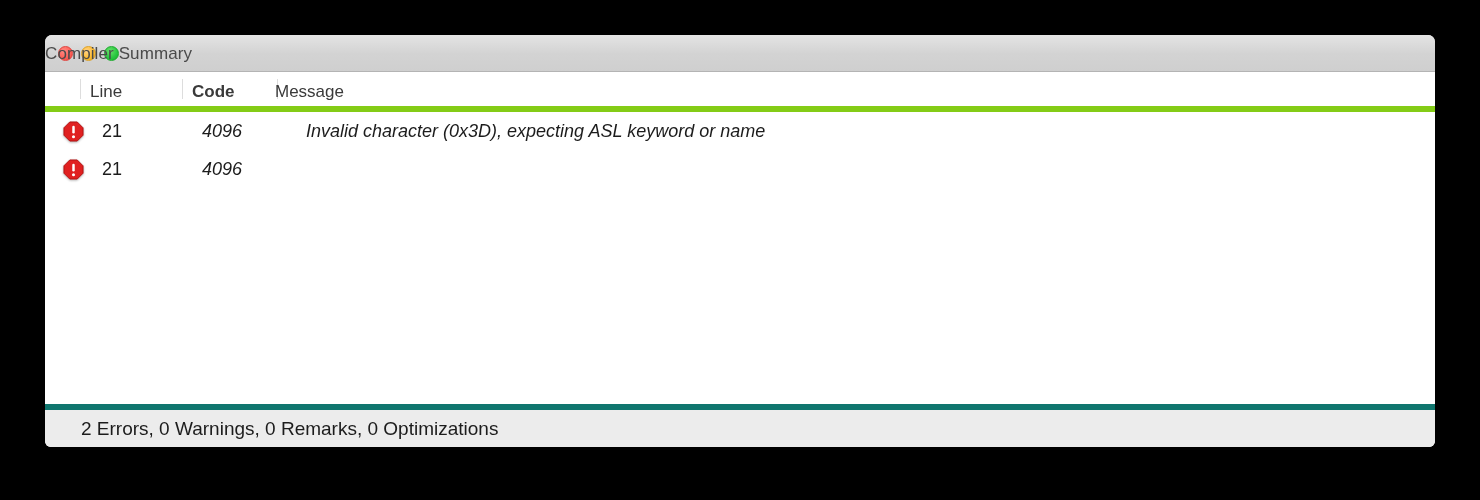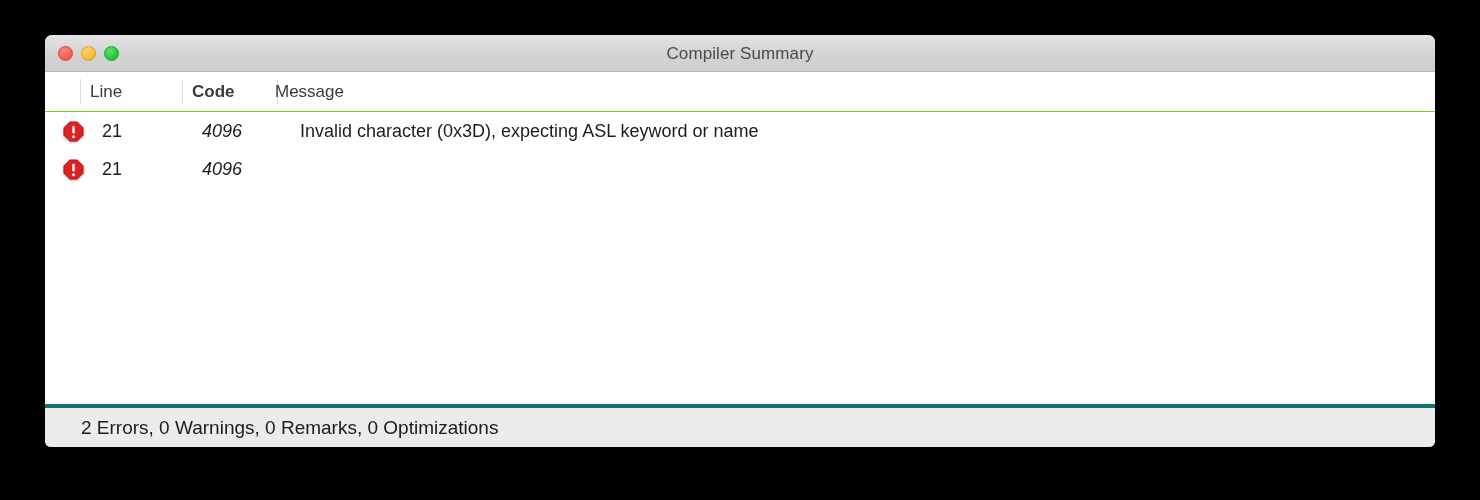--- a/index.html
+++ b/index.html
@@ -68,34 +68,34 @@
   .tl-min    { background: radial-gradient(circle at 38% 32%, #ffd189 0%, #ffbd2e 58%, #e0a023 100%); border: 1px solid #dea123; }
   .tl-max    { background: radial-gradient(circle at 38% 32%, #6ae06a 0%, #28c840 58%, #17ab2b 100%); border: 1px solid #1bac2c; }
 
   .window-title {
     position: absolute;
     left: 0;
     right: 0;
     top: 0;
     height: 37px;
     line-height: 37px;
-    text-align: center;
+    text-align: left;
     font-size: 17px;
     color: #4a4a4a;
     font-family: "Liberation Sans", sans-serif;
     letter-spacing: 0.1px;
     pointer-events: none;
   }
 
   
   .table-header {
     flex: 0 0 40px;
     height: 40px;
     background: #ffffff;
-    border-bottom: 1px solid #84cc16;
+    border-bottom: 6px solid #84cc16;
     display: flex;
     align-items: center;
     position: relative;
     box-sizing: border-box;
   }
 
   .col-divider {
     position: absolute;
     top: 7px;
     bottom: 7px;
@@ -141,35 +141,35 @@
     color: #1c1c1c;
     white-space: nowrap;
     line-height: 38px;
     top: 0;
     height: 38px;
     margin-left: 12px;
   }
   .cell-icon    { left: 6px; top: 0; height: 38px; display: flex; align-items: center; }
   .cell-line    { left: 45px; }
   .cell-code    { left: 145px; font-style: italic; }
-  .cell-message { left: 243px; }
+  .cell-message { left: 249px; font-style: italic; }
 
   .sev-icon {
     display: block;
     width: 21px;
     height: 21px;
     filter: drop-shadow(0 1px 1px rgba(0,0,0,0.30));
   }
 
   
   .statusbar {
     flex: 0 0 43px;
     height: 43px;
     background: #ececec;
-    border-top: 4px solid #0f766e;
+    border-top: 6px solid #0f766e;
     display: flex;
     align-items: center;
     box-sizing: border-box;
   }
 
   .status-text {
     margin-left: 36px;
     font-size: 19px;
     color: #1c1c1c;
     white-space: nowrap;

